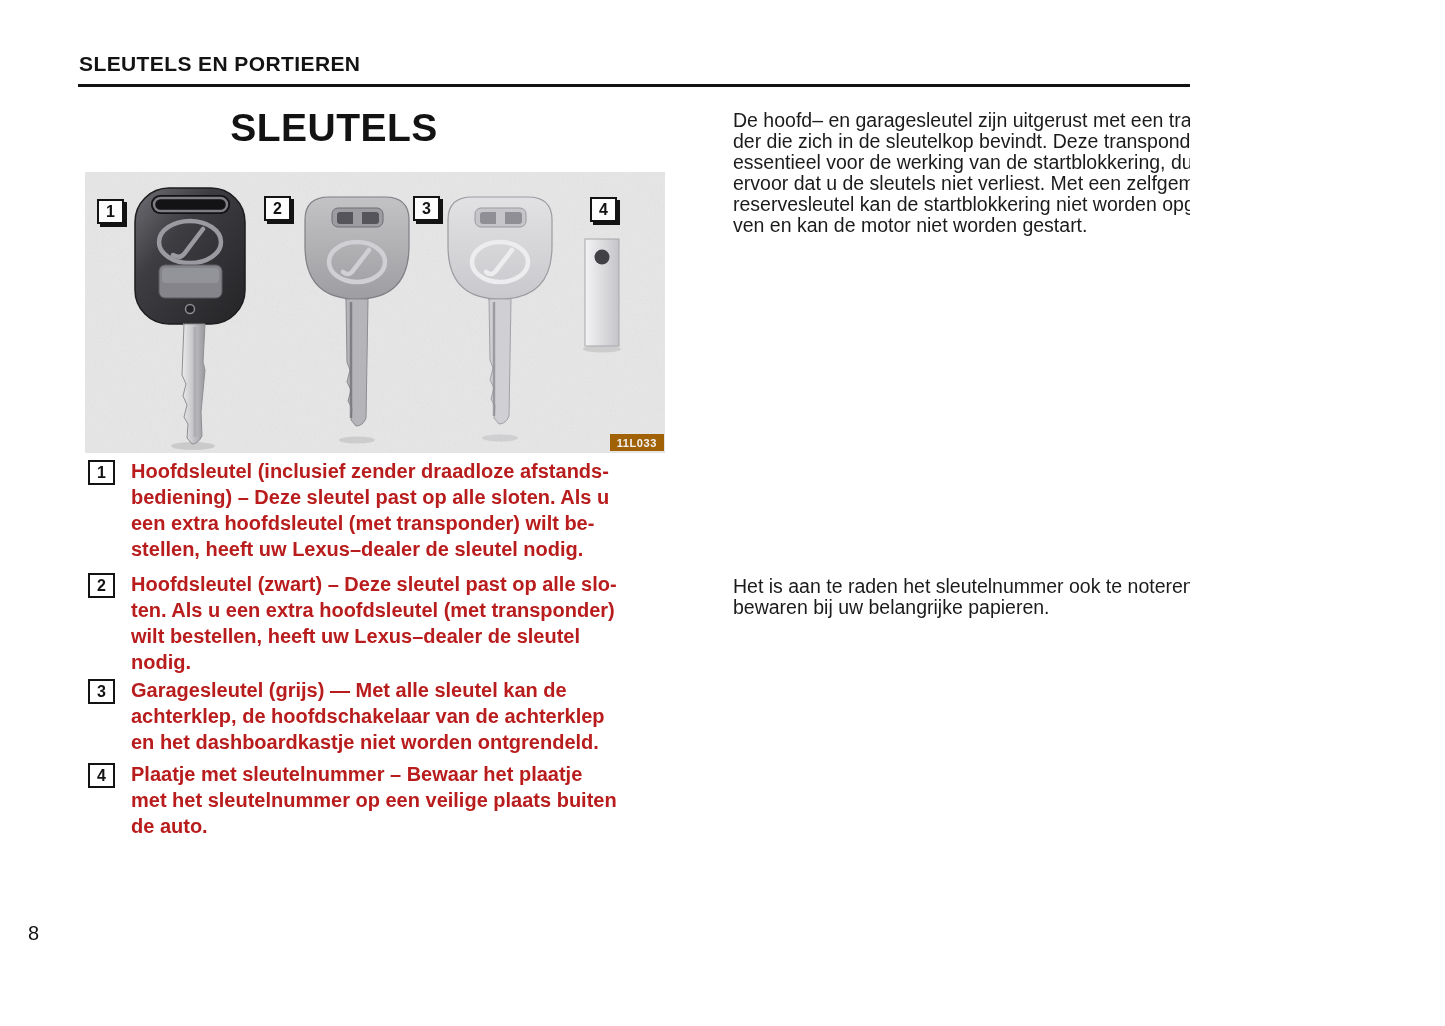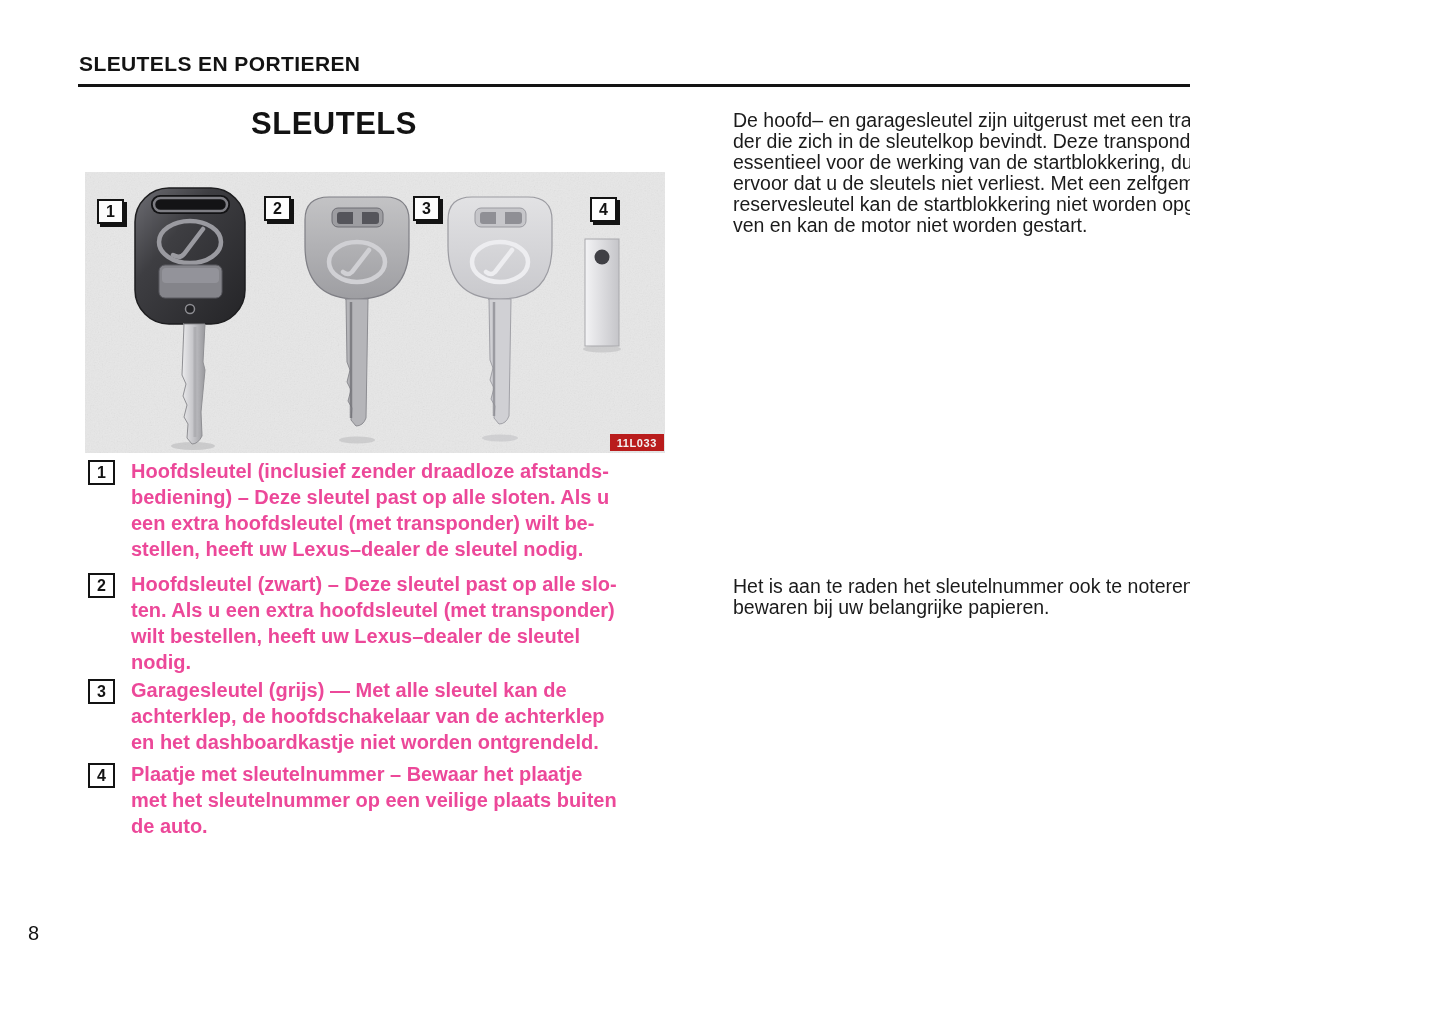--- a/index.html
+++ b/index.html
@@ -11,51 +11,51 @@
   .doc-header {
     position:absolute; left:79px; top:52px;
     font-size:21px; font-weight:bold; letter-spacing:0.4px; color:#131313;
   }
   .header-rule {
     position:absolute; left:78px; top:84px; width:1254px; height:3px;
     background:#131313; border:0;
   }
   .col-title {
     position:absolute; left:85px; top:106px; width:498px;
-    text-align:center; font-size:31px; font-weight:bold; letter-spacing:0.5px;
+    text-align:center; font-size:39px; font-weight:bold; letter-spacing:0.5px;
     color:#131313;
   }
   .figure {
     position:absolute; left:85px; top:172px; width:580px; height:281px;
   }
   .figure svg { position:absolute; left:0; top:0; }
   .fig-label {
     position:absolute; width:23px; height:21px; background:#fdfdfd;
     border:2px solid #131313; box-shadow:3px 3px 0 #131313;
     font-size:16px; font-weight:bold; color:#131313;
     display:flex; align-items:center; justify-content:center;
   }
   .fig-label.l1 { left:12px;  top:27px; }
   .fig-label.l2 { left:179px; top:24px; }
   .fig-label.l3 { left:328px; top:24px; }
   .fig-label.l4 { left:505px; top:25px; }
   .fig-code {
     position:absolute; right:1px; top:262px; height:16px;
-    background:#b91c1c; color:#f4f4f4; font-size:11px; font-weight:bold;
+    background:#a16207; color:#f4f4f4; font-size:11px; font-weight:bold;
     letter-spacing:0.6px; padding:1px 7px 0; display:flex; align-items:center;
   }
   .list-item { position:absolute; left:88px; width:620px; }
   .item-num {
     position:absolute; left:0; top:2px; width:23px; height:21px;
     border:2px solid #131313; background:#fff; text-align:center;
     font-weight:bold; font-size:16px; line-height:21px; color:#131313;
   }
   .item-text {
     margin-left:43px; font-size:20px; font-weight:bold; line-height:26px;
-    white-space:pre-line; color:#ec4899; width:580px;
+    white-space:pre-line; color:#b91c1c; width:580px;
   }
   .li-1 { top:458px; } .li-2 { top:571px; } .li-3 { top:677px; } .li-4 { top:761px; }
   .rpara {
     position:absolute; left:733px; width:606px; margin:0;
     font-size:19.5px; line-height:21px; white-space:pre-line; color:#1b1b1b;
   }
   .p1 { top:110px; } .p2 { top:271px; } .p3 { top:382px; } .p4 { top:483px; } .p5 { top:576px; }
   .page-number {
     position:absolute; left:28px; top:922px; font-size:20px; color:#131313;
   }

